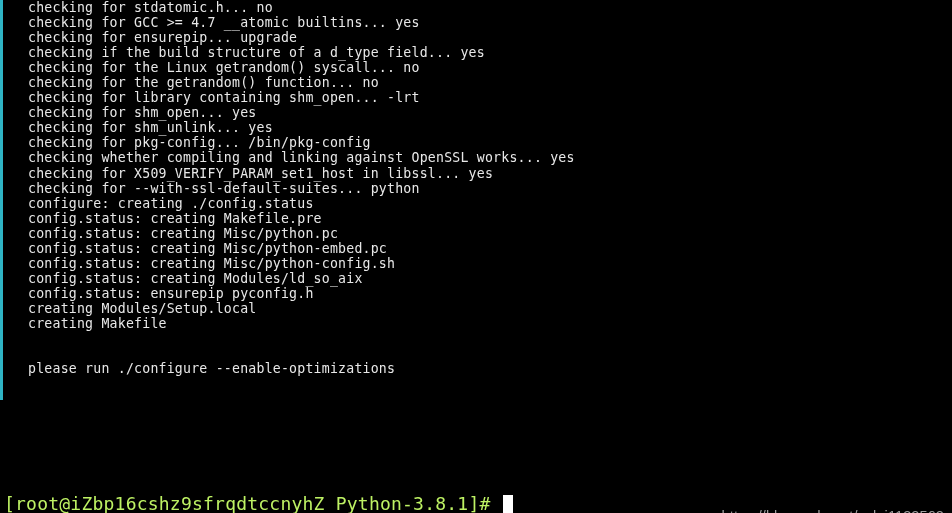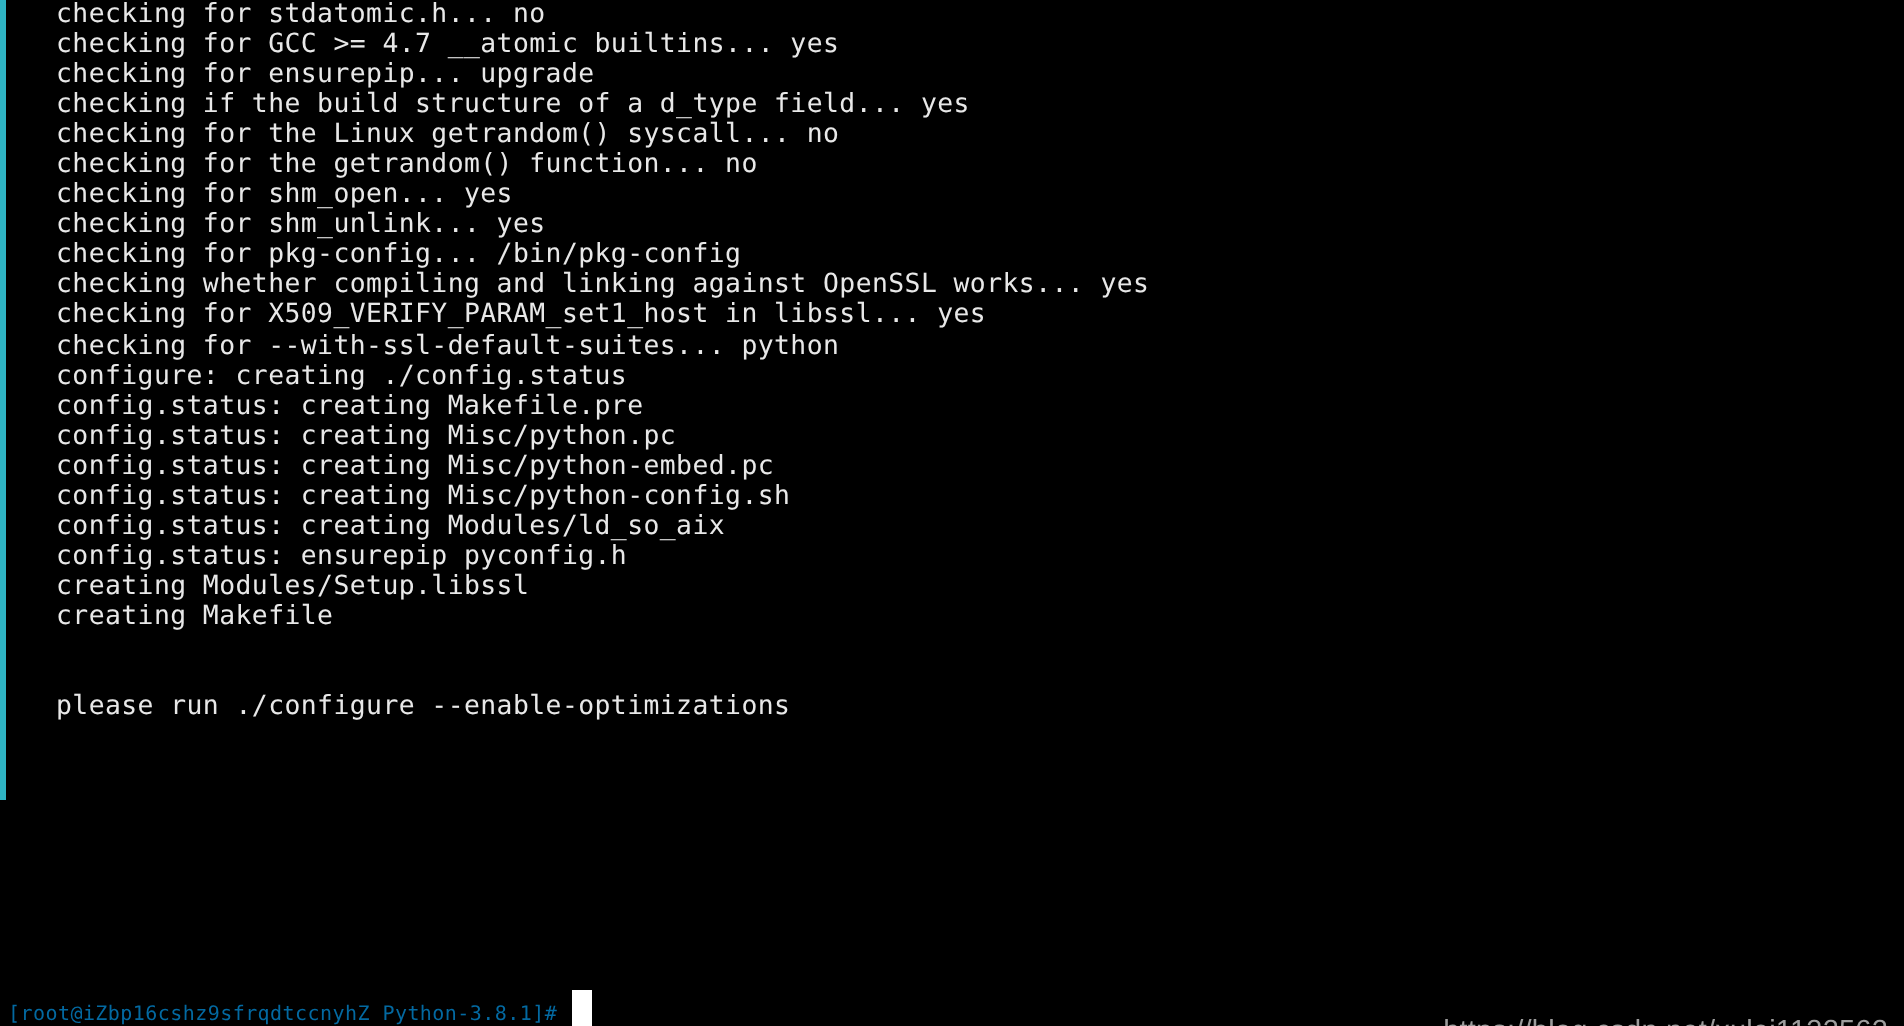--- a/index.html
+++ b/index.html
@@ -61,24 +61,24 @@
     padding-left: 24px;
   }
   .line.blank { color: transparent; }
 
   .prompt-line {
     position: absolute;
     left: 4px;
     top: 495px;
     height: 18px;
     line-height: 18px;
-    font-size: 10px;
+    font-size: 18px;
     letter-spacing: 0.22px;
     white-space: pre;
-    color: #0369a1;
+    color: #bef264;
     font-family: "DejaVu Sans Mono", "Liberation Mono", monospace;
   }
   #cursor-block {
     display: inline-block;
     width: 10px;
     height: 19px;
     background: #ffffff;
     vertical-align: -4px;
     margin-left: 1px;
   }
@@ -104,34 +104,35 @@
     <div id="scroll-thumb" style="background: rgb(47, 180, 196);"></div>
   </div>
 
   <div id="screen">
       <div class="line">checking for stdatomic.h... no</div>
       <div class="line">checking for GCC &gt;= 4.7 __atomic builtins... yes</div>
       <div class="line">checking for ensurepip... upgrade</div>
       <div class="line">checking if the build structure of a d_type field... yes</div>
       <div class="line">checking for the Linux getrandom() syscall... no</div>
       <div class="line">checking for the getrandom() function... no</div>
+      <div class="line">checking for library containing shm_open... -lrt</div>
       <div class="line">checking for shm_open... yes</div>
       <div class="line">checking for shm_unlink... yes</div>
       <div class="line">checking for pkg-config... /bin/pkg-config</div>
       <div class="line">checking whether compiling and linking against OpenSSL works... yes</div>
       <div class="line">checking for X509_VERIFY_PARAM_set1_host in libssl... yes</div>
       <div class="line">checking for --with-ssl-default-suites... python</div>
       <div class="line">configure: creating ./config.status</div>
       <div class="line">config.status: creating Makefile.pre</div>
       <div class="line">config.status: creating Misc/python.pc</div>
       <div class="line">config.status: creating Misc/python-embed.pc</div>
       <div class="line">config.status: creating Misc/python-config.sh</div>
       <div class="line">config.status: creating Modules/ld_so_aix</div>
       <div class="line">config.status: ensurepip pyconfig.h</div>
-      <div class="line">creating Modules/Setup.libssl</div>
+      <div class="line">creating Modules/Setup.local</div>
       <div class="line">creating Makefile</div>
       <div class="line blank"></div>
       <div class="line blank"></div>
       <div class="line">please run ./configure --enable-optimizations</div>
       <div class="line blank"></div>
       <div class="line blank"></div>
     </div>
 
   <div class="prompt-line"><span>[root@iZbp16cshz9sfrqdtccnyhZ Python-3.8.1]# </span><span id="cursor-block" style="background: rgb(255, 255, 255);"></span></div>
 

